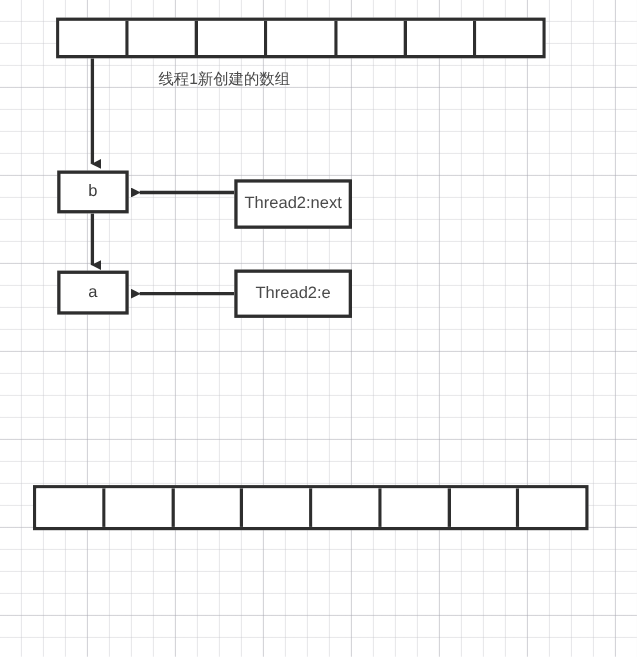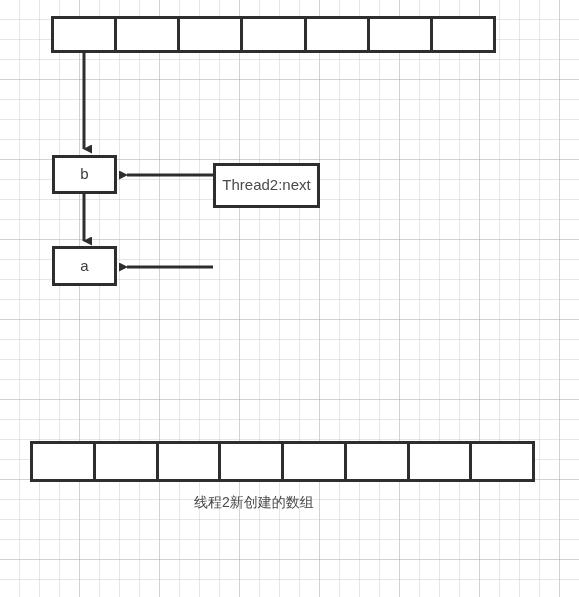--- a/index.html
+++ b/index.html
@@ -181,36 +181,39 @@
   <div id="array-top" class="array">
     <div class="cell"></div>
     <div class="cell"></div>
     <div class="cell"></div>
     <div class="cell"></div>
     <div class="cell"></div>
     <div class="cell"></div>
     <div class="cell"></div>
   </div>
 
+  <div id="caption-top" class="caption">线程1新创建的数组</div>
 
   <div id="node-b" class="node-box">b</div>
 
   <div id="node-a" class="node-box">a</div>
 
   <div id="ref-next" class="ref-box">
     <span class="ref-text">Thread2:next</span>
   </div>
 
+  <div id="ref-e" class="ref-box">
+    <span class="ref-text">Thread2:e</span>
+  </div>
 
   <div id="array-bottom" class="array">
     <div class="cell"></div>
     <div class="cell"></div>
     <div class="cell"></div>
     <div class="cell"></div>
     <div class="cell"></div>
     <div class="cell"></div>
     <div class="cell"></div>
     <div class="cell"></div>
   </div>
 
-  <div id="caption-bottom" class="caption">线程2新创建的数组</div>
 
 </div>
 
 </body></html>

